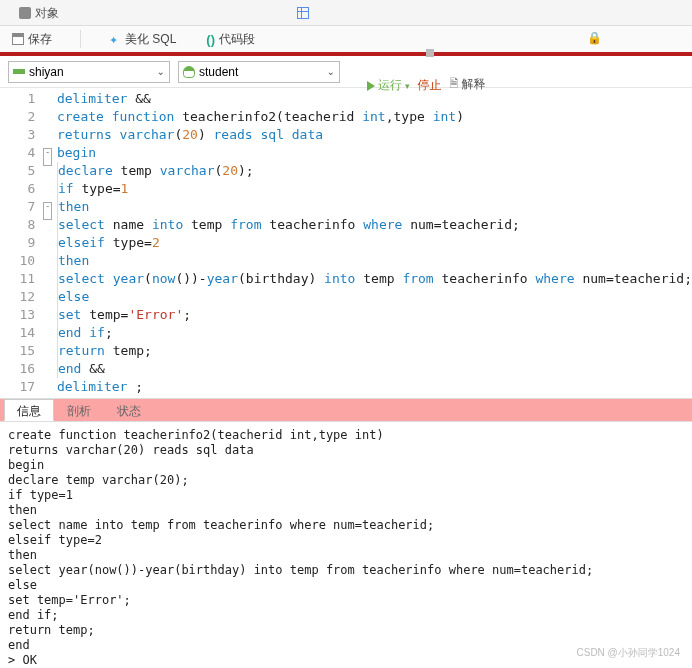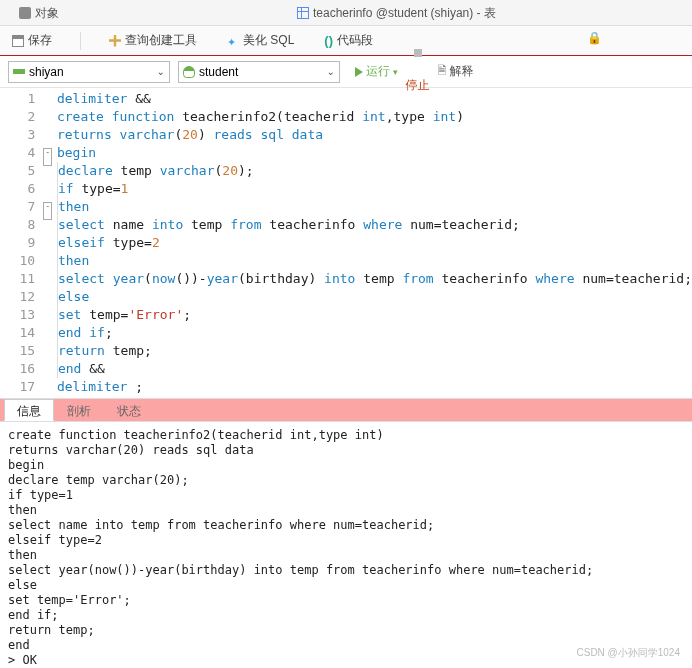--- a/index.html
+++ b/index.html
@@ -48,21 +48,21 @@
     width: 12px; height: 12px;
     border: 1px solid #5b8def;
     position: relative;
     background:
       linear-gradient(to right,#5b8def 1px,transparent 1px) 3px 0/10px 12px,
       linear-gradient(to bottom,#5b8def 1px,transparent 1px) 0 3px/12px 10px;
   }
   .toolbar {
     height: 30px;
     background: #fafafa;
-    border-bottom: 1px solid #b91c1c;
+    border-bottom: 4px solid #b91c1c;
     display: flex;
     align-items: center;
     gap: 22px;
     padding: 0 8px;
   }
   .tbtn {
     display: flex; align-items: center; gap: 4px;
     padding: 2px 4px;
     color: #444; cursor: pointer;
     font-size: 12px;
@@ -85,21 +85,21 @@
     display: flex; align-items: center;
     border: 1px solid #bbb;
     height: 22px; width: 162px;
     background: #fff;
     padding: 0 4px;
     gap: 4px;
   }
   .combo .caret { margin-left:auto; font-size:10px; color:#555;}
   .ic-conn { width:12px; height:12px; background:#6ab04c; clip-path: polygon(0 30%,100% 30%,100% 70%,0 70%);}
   .ic-db { width:12px; height:12px; border:1px solid #6ab04c; border-radius:50% 50% 30% 30%; background:linear-gradient(to bottom,#6ab04c 4px,#fff 4px);}
-  .run-ctrl { display:flex; align-items:center; gap:8px; margin-left:7px;}
+  .run-ctrl { display:flex; align-items:flex-end; gap:8px; margin-left:19px;}
   .run { color:#6ab04c; display:flex; align-items:center; gap:3px; cursor:pointer;}
   .run .tri { width:0; height:0; border-left:8px solid #6ab04c; border-top:5px solid transparent; border-bottom:5px solid transparent;}
   .stop { color:#c2410c; display:flex; align-items:center; gap:20px;flex-direction:column;}
   .stop .sq { width:8px; height:8px; background:#bbb;}
   .explain { color:#555; display:flex; align-items:center; gap:3px; cursor:pointer;}
   .explain .ic-ex { font-size:11px;}
   .lock { position:absolute; right:90px; top:31px; color:#6ab04c; font-size:12px;}
   .editor {
     height: 310px;
     display: flex;
@@ -169,36 +169,31 @@
 <body>
 
 <div class="tab-bar">
   <div class="tab">
     <span class="ic ic-obj"></span>
     <span>对象</span>
   </div>
   <div style="width:120px"></div>
   <div class="tab">
     <span class="ic ic-table"></span>
-    <span>teacherinfo @student (shiyan) - 表</span>
   </div>
 </div>
 
 <span class="lock">🔒</span>
 
 <div class="toolbar">
   <div class="tbtn">
     <span class="ic-save"></span>
     <span>保存</span>
   </div>
   <div class="sep"></div>
-  <div class="tbtn">
-    <span class="ic-tool"></span>
-    <span>查询创建工具</span>
-  </div>
   <div class="tbtn">
     <span class="ic-beauty"></span>
     <span>美化 SQL</span>
   </div>
   <div class="tbtn">
     <span class="ic-code">()</span>
     <span>代码段</span>
   </div>
 </div>
 

